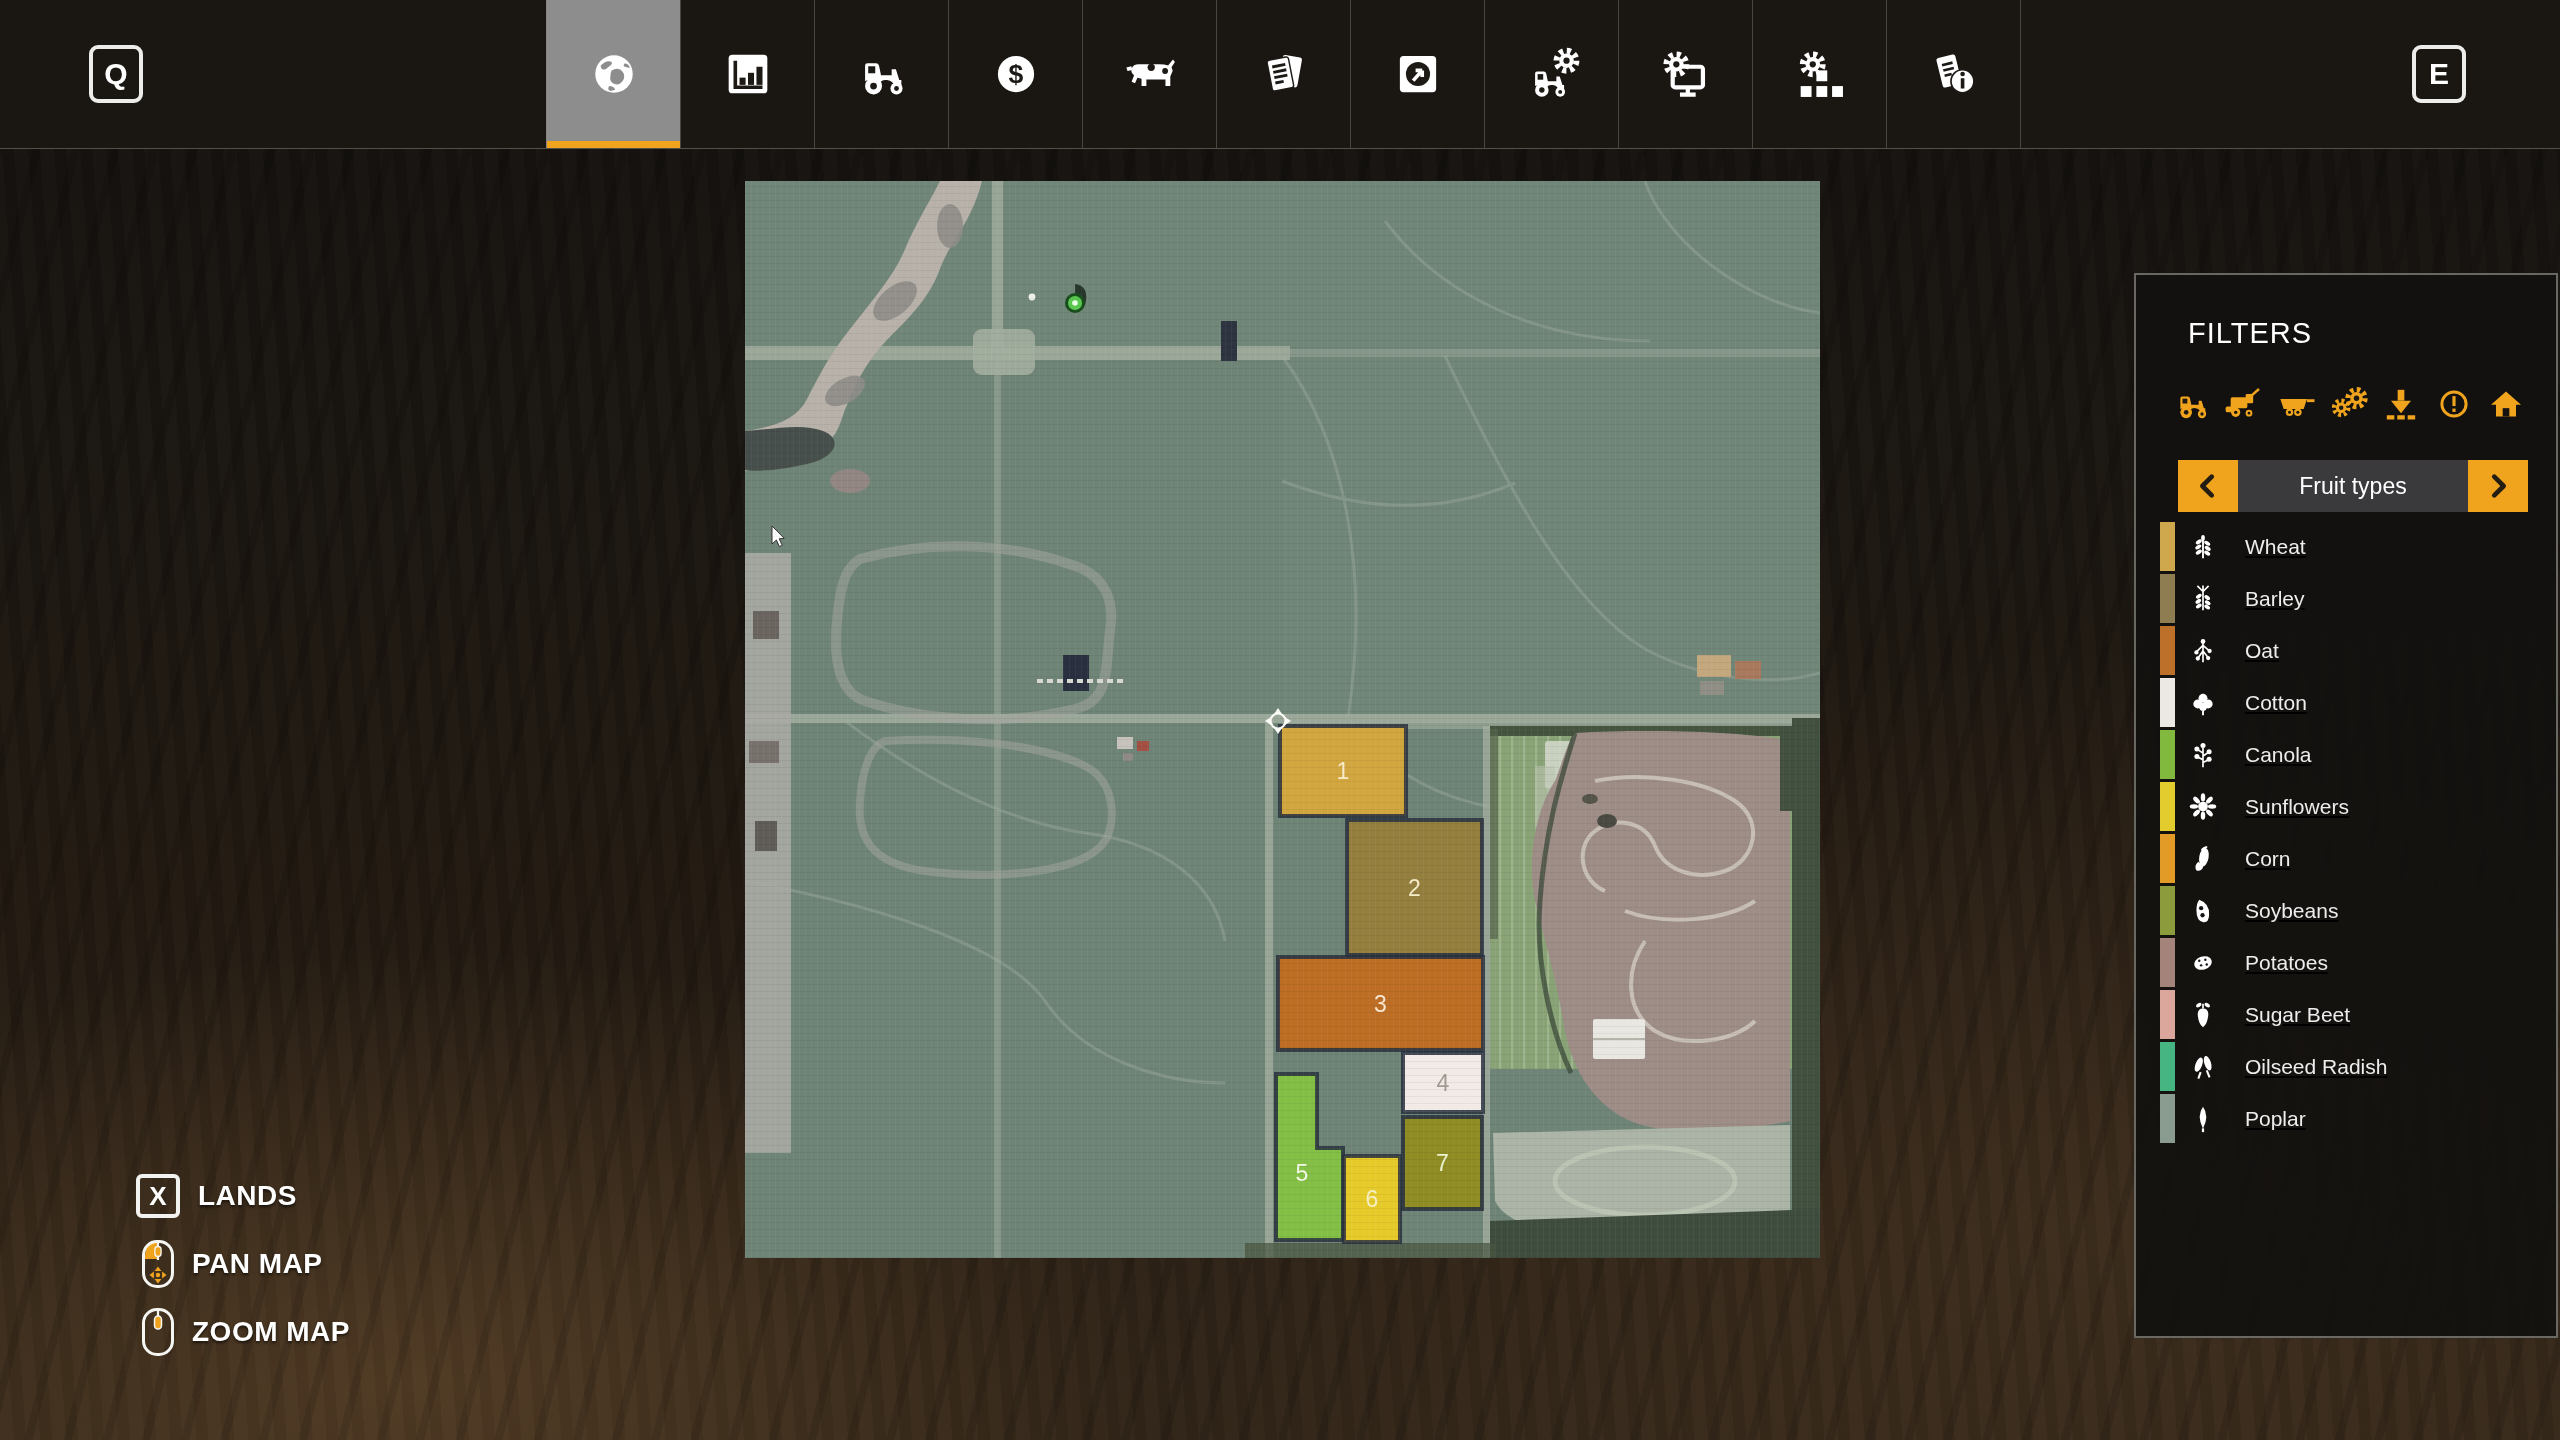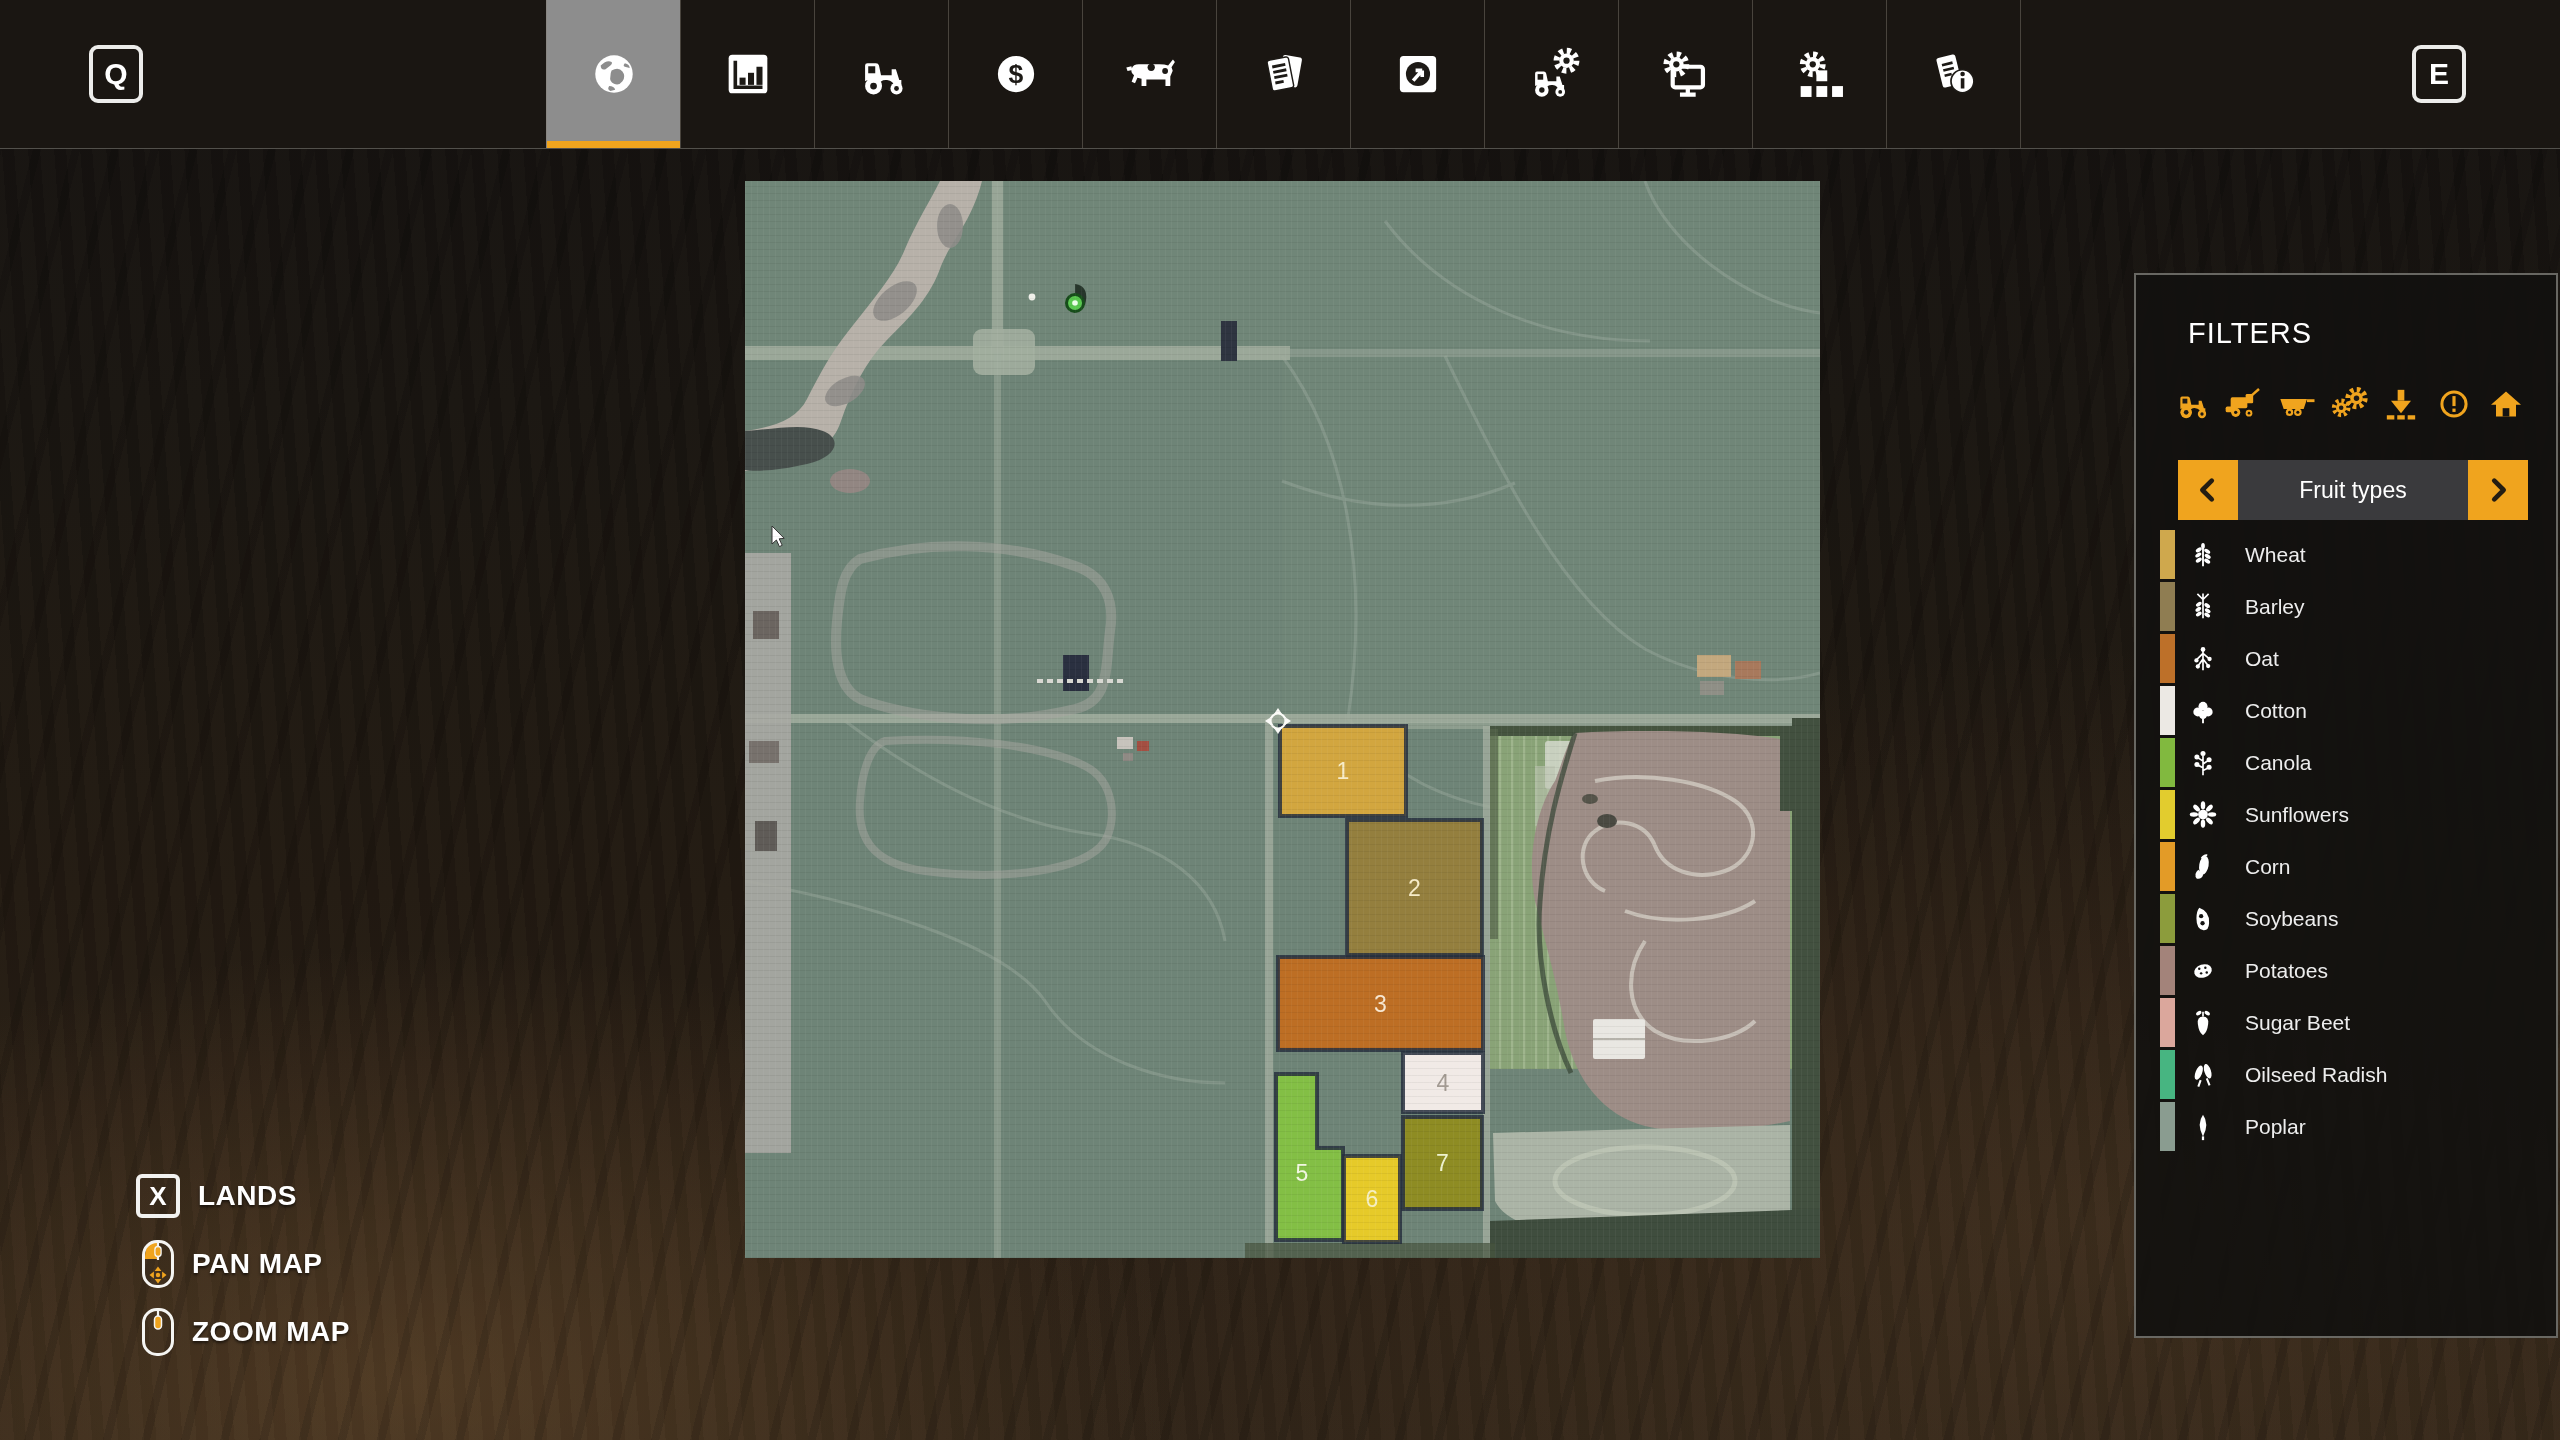--- a/index.html
+++ b/index.html
@@ -53,27 +53,27 @@
   .help-label{color:#fff;font-size:28px;font-weight:bold;letter-spacing:.5px;
     text-shadow:0 2px 3px rgba(0,0,0,.6);}
 
   
   .panel{position:absolute;left:2134px;top:273px;width:424px;height:1065px;box-sizing:border-box;
     background:rgba(18,17,15,.93); border:2px solid rgba(175,175,168,.55); z-index:6;}
   .panel-title{margin:42px 0 0 52px;font-size:29px;font-weight:normal;color:#fff;letter-spacing:1px;}
   .picon-row{display:flex;justify-content:space-between;align-items:center;margin:34px 28px 0 34px;}
   .ficon-btn{width:44px;height:40px;display:flex;align-items:center;justify-content:center;}
   .ficon{width:44px;height:40px;color:var(--accent);}
-  .selector{display:flex;margin:36px 28px 0 42px;height:60px;border-radius:9px;}
+  .selector{display:flex;margin:36px 28px 0 42px;height:52px;border-radius:9px;}
   .sel-btn{width:60px;background:var(--accent);display:flex;align-items:center;justify-content:center;}
   .sel-btn svg{width:30px;height:32px;}
   .sel-box{flex:1;background:#3a3a3d;display:flex;align-items:center;justify-content:center;
     color:#fff;font-size:23px;}
   .crop-list{margin-top:10px;}
-  .crop-row{display:flex;align-items:center;height:49px;margin-bottom:3px;padding-left:24px;}
+  .crop-row{display:flex;align-items:center;height:49px;margin-bottom:3px;padding-left:24px;text-decoration:underline;}
   .crop-bar{width:15px;height:49px;flex:0 0 15px;}
   .crop-icon{width:30px;height:30px;margin-left:13px;color:#fff;flex:0 0 30px;}
   .crop-label{margin-left:27px;font-size:21px;color:#ededed;}
   .crop-row.muted .crop-label{color:#8d8d8d;}
   .crop-row.muted .crop-icon{color:#9aa09a;}
 
   .defs-svg{position:absolute;width:0;height:0;overflow:hidden;}
 </style>
 </head>
 <body>

